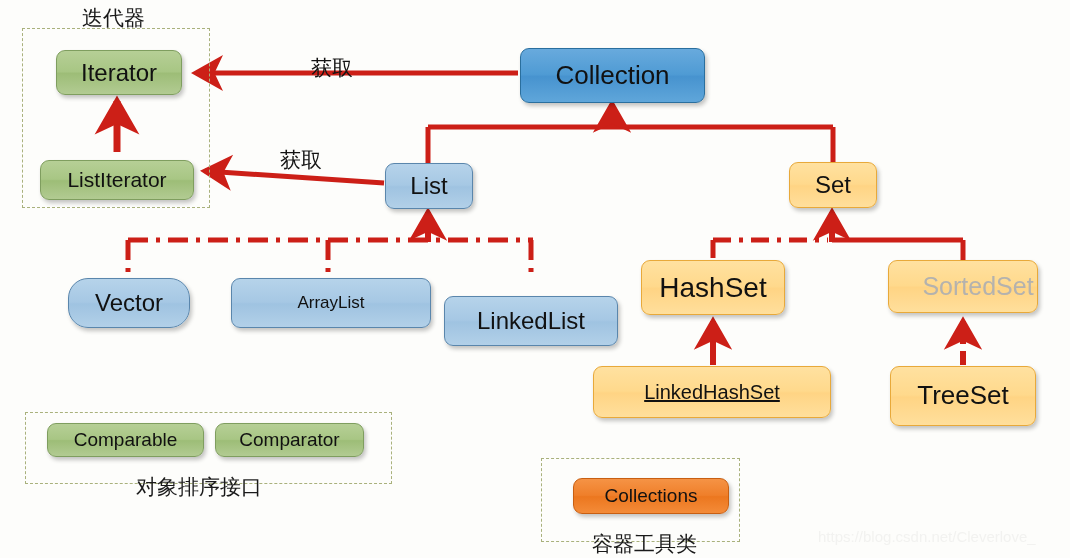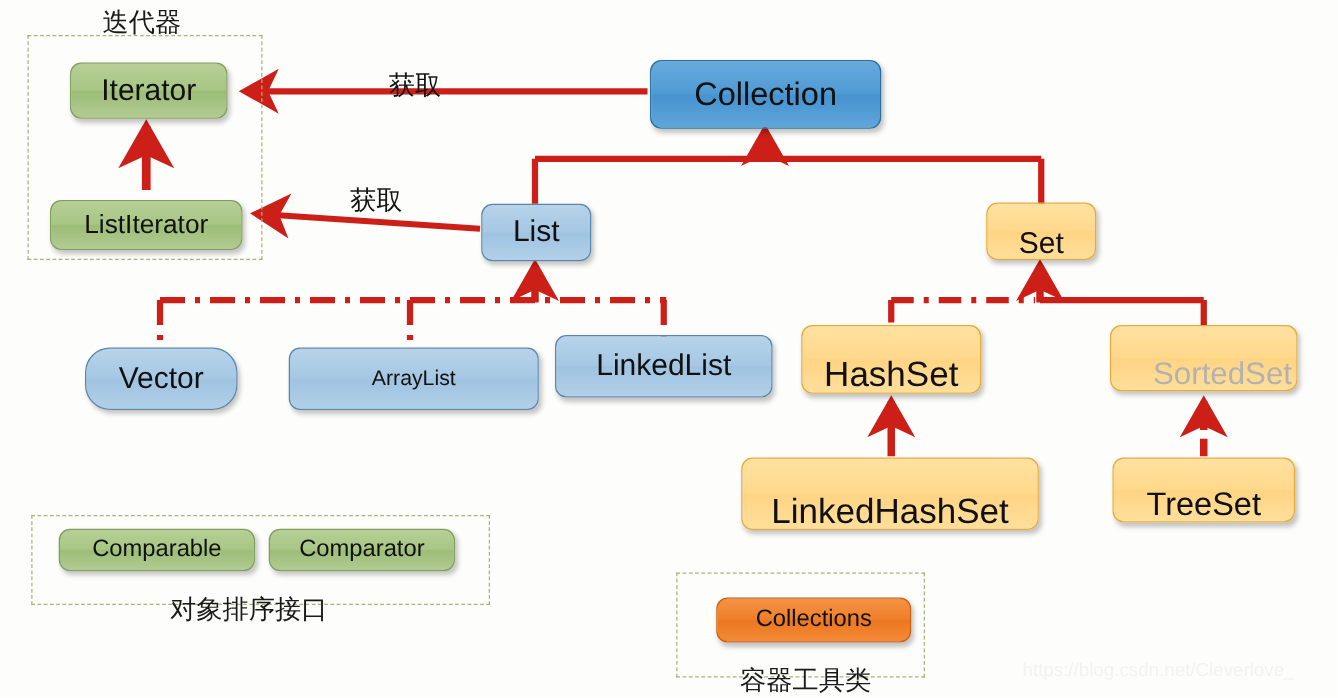--- a/index.html
+++ b/index.html
@@ -47,21 +47,20 @@
   }
   
   .n-blue-light {
     background: linear-gradient(180deg,#b6d3ea 0%, #a6c8e4 48%, #9fc3e1 52%, #b2d0e8 100%);
     border: 1px solid #5a86ac;
   }
   
   .n-yellow {
     background: linear-gradient(180deg,#ffe1a0 0%, #ffd98c 48%, #ffd484 52%, #ffdf9c 100%);
     border: 1px solid #e8a93a;
-    align-items: flex-end;
   }
   
   .n-orange {
     background: linear-gradient(180deg,#f59345 0%, #ef7f2a 48%, #ec771f 52%, #f48b38 100%);
     border: 1px solid #c85f12;
   }
   .n-faded { color: #b4b2ae; }
 
   .group-box {
     position: absolute;
@@ -180,37 +179,37 @@
   </div>
 
   <div class="node n-blue-light" style="left:68px; top:278px; width:122px; height:50px; font-size:24px;border-radius:20px;">
     <span>Vector</span>
   </div>
 
   <div class="node n-blue-light" style="left:231px; top:278px; width:200px; height:50px; font-size:17px;">
     <span>ArrayList</span>
   </div>
 
-  <div class="node n-blue-light" style="left:444px; top:268px; width:174px; height:50px; font-size:24px;">
+  <div class="node n-blue-light" style="left:444px; top:296px; width:174px; height:50px; font-size:24px;">
     <span>LinkedList</span>
   </div>
 
   <div class="node n-yellow" style="left:641px; top:260px; width:144px; height:55px; font-size:28px;">
     <span>HashSet</span>
   </div>
 
   <div class="node n-yellow n-faded" style="left:888px; top:260px; width:150px; height:53px; font-size:25px;padding-left:30px;">
     <span>SortedSet</span>
   </div>
 
-  <div class="node n-yellow" style="left:593px; top:366px; width:238px; height:58px; font-size:28px;">
+  <div class="node n-yellow" style="left:593px; top:366px; width:238px; height:52px; font-size:20px;text-decoration:underline;">
     <span>LinkedHashSet</span>
   </div>
 
-  <div class="node n-yellow" style="left:890px; top:366px; width:146px; height:52px; font-size:26px;">
+  <div class="node n-yellow" style="left:890px; top:366px; width:146px; height:60px; font-size:26px;">
     <span>TreeSet</span>
   </div>
 
   <div class="node n-green" style="left:47px; top:423px; width:157px; height:34px; font-size:19px;">
     <span>Comparable</span>
   </div>
 
   <div class="node n-green" style="left:215px; top:423px; width:149px; height:34px; font-size:19px;">
     <span>Comparator</span>
   </div>

